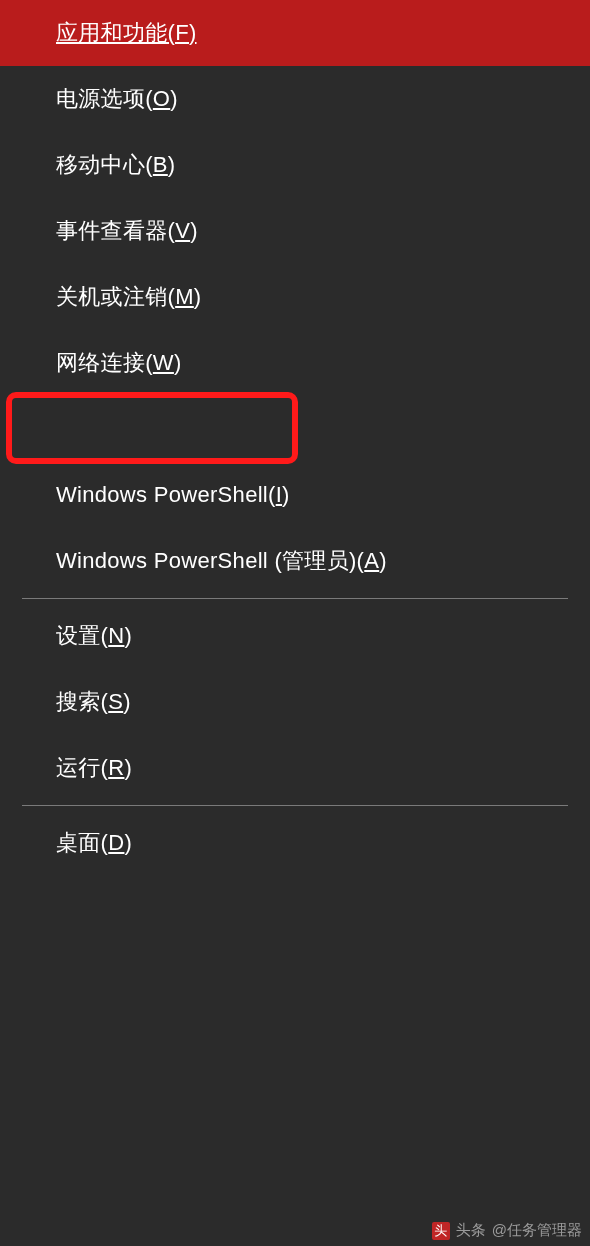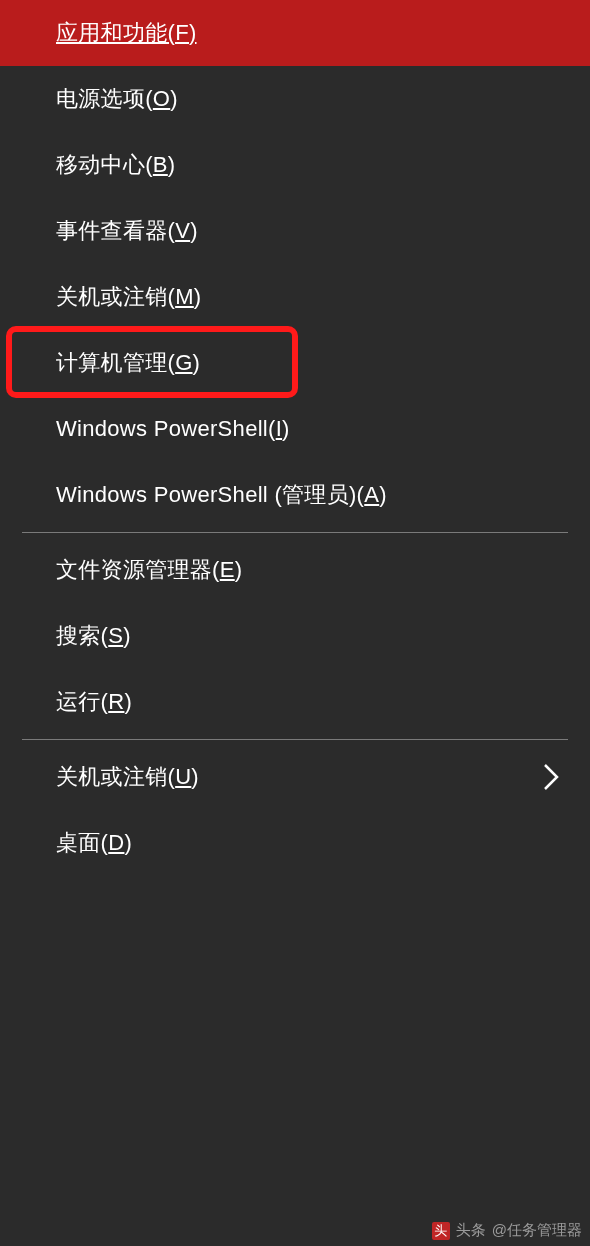--- a/index.html
+++ b/index.html
@@ -83,49 +83,43 @@
     </div>
     <div class="item">
       <span class="label"><span>移动中心(</span><u>B</u><span>)</span></span>
     </div>
     <div class="item">
       <span class="label"><span>事件查看器(</span><u>V</u><span>)</span></span>
     </div>
     <div class="item">
       <span class="label"><span>关机或注销(</span><u>M</u><span>)</span></span>
     </div>
+    <div class="item">
+      <span class="label"><span>网络连接(</span><u>W</u><span>)</span></span>
+    </div>
     <div class="item boxed">
-      <span class="label"><span>计算机管理(</span><u>G</u><span>)</span></span>
       <div class="redbox" style="border-color: rgb(255, 26, 26);"></div>
     </div>
     <div class="item">
       <span class="label"><span>Windows PowerShell(</span><u>I</u><span>)</span></span>
     </div>
     <div class="item">
       <span class="label"><span>Windows PowerShell (管理员)(</span><u>A</u><span>)</span></span>
     </div>
     <div class="sep"></div>
     <div class="item">
-      <span class="label"><span>文件资源管理器(</span><u>E</u><span>)</span></span>
+      <span class="label"><span>设置(</span><u>N</u><span>)</span></span>
     </div>
     <div class="item">
       <span class="label"><span>搜索(</span><u>S</u><span>)</span></span>
     </div>
     <div class="item">
       <span class="label"><span>运行(</span><u>R</u><span>)</span></span>
     </div>
     <div class="sep"></div>
-    <div class="item">
-      <span class="label"><span>关机或注销(</span><u>U</u><span>)</span></span>
-      <span class="chevron">
-        <svg viewBox="0 0 18 30">
-          <polyline points="3,3 15,15 3,27" fill="none" stroke="#ffffff" stroke-width="2.5"></polyline>
-        </svg>
-      </span>
-    </div>
     <div class="item">
       <span class="label"><span>桌面(</span><u>D</u><span>)</span></span>
     </div>
   </div>
 
 <div class="watermark">
   <span class="wm-icon">头</span>
   <span>头条</span>
   <span>@任务管理器</span>
 </div>

